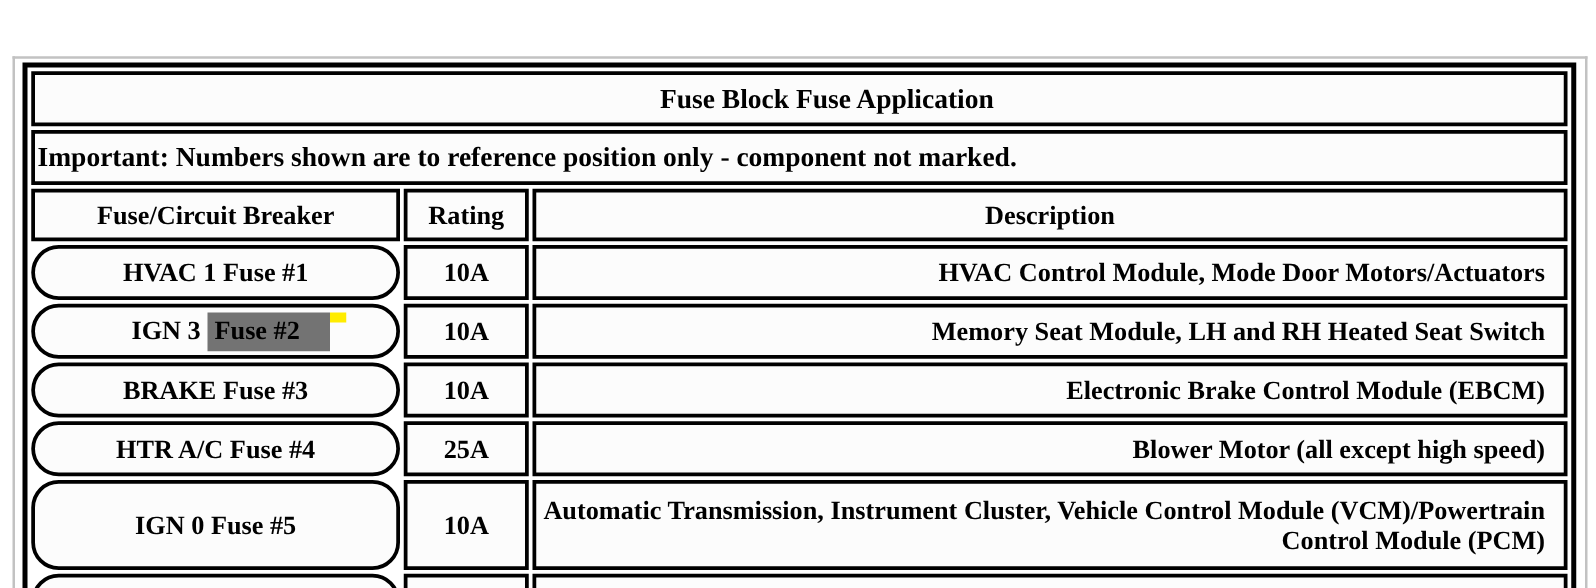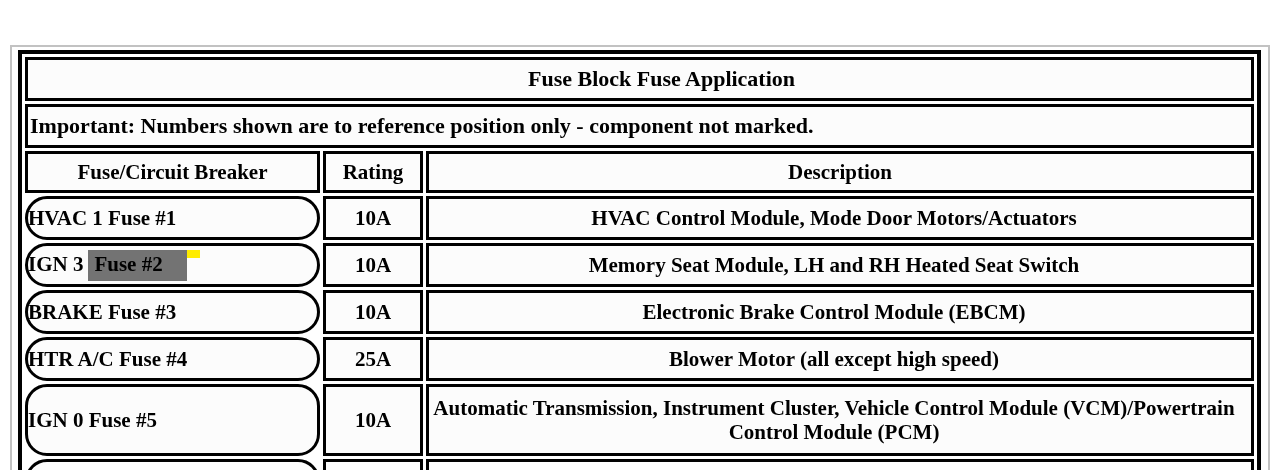--- a/index.html
+++ b/index.html
@@ -50,25 +50,25 @@
     height: 38px;
     text-align: left;
     font-weight: bold;
     font-size: 22px;
     padding-left: 2px;
   }
   td.head-cell {
     height: 36px;
     text-align: center;
   }
-  td.c1 { height: 38px; text-align: left; border-radius: 22px; }
+  td.c1 { height: 38px; text-align: center; border-radius: 22px; }
   td.c2 { height: 38px; text-align: center; }
   td.c3 {
     height: 38px;
-    text-align: center;
+    text-align: right;
     padding-left: 3px;
     padding-right: 15px;
     line-height: 1.15;
   }
   tr.tall td { height: 66px; }
   tr.partial td { height: 38px; }
   .prefix { margin-right: 5px; margin-top: 24px; }
   .hl {
     display: inline-block;
     position: relative;

